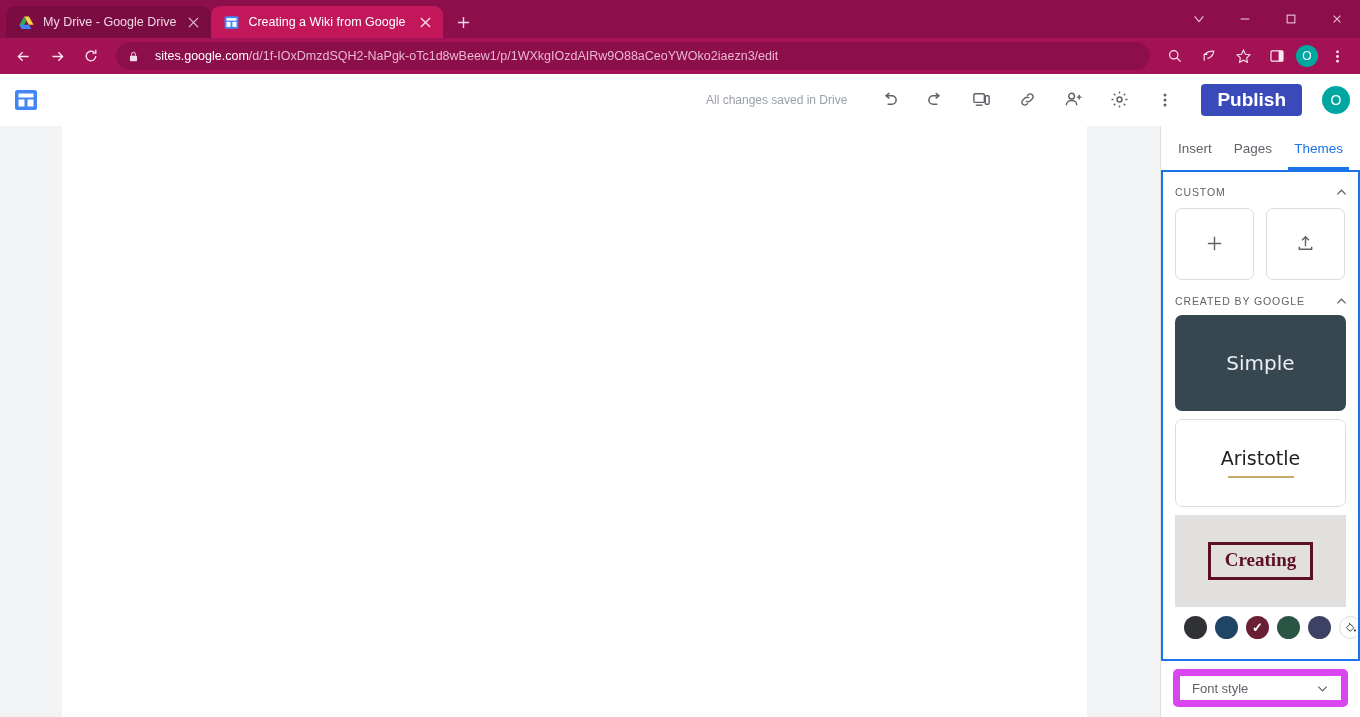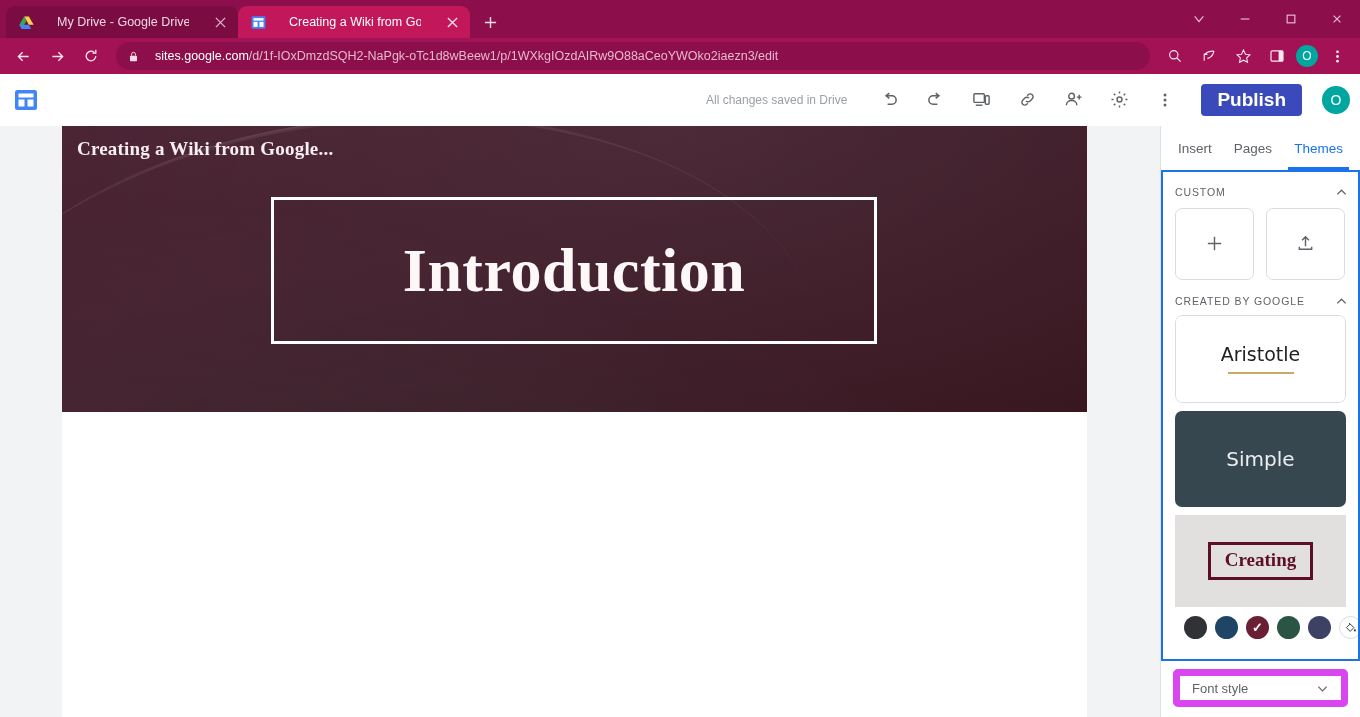--- a/index.html
+++ b/index.html
@@ -11,21 +11,21 @@
   }
 
   
   .browser { width: 1360px; height: 717px; display: flex; flex-direction: column; }
 
   .tabstrip {
     height: 38px; background: #8c0f4b; display: flex; align-items: flex-end;
     position: relative; padding-left: 6px; flex: none;
   }
   .tab {
-    height: 32px; display: flex; align-items: center; gap: 23px;
+    height: 32px; display: flex; align-items: center; gap: 9px;
     padding: 0 10px 0 12px; border-radius: 9px 9px 0 0;
     font-size: 12.5px; color: #f2dde8; max-width: 232px; min-width: 200px;
     position: relative;
   }
   .tab.inactive { background: #7a0c41; color: #f0d7e3; }
   .tab.active { background: #c2185b; color: #ffffff; }
   .tab-favicon { width: 16px; height: 16px; flex: none; display:flex; align-items:center; justify-content:center;}
   .tab-title { flex: 1; white-space: nowrap; overflow: hidden; text-overflow: clip; font-size: 12.5px; }
   .tab-close { width: 16px; height: 16px; flex: none; opacity: .85; display:flex;align-items:center;justify-content:center;}
   .newtab {
@@ -363,26 +363,20 @@
         </svg>
     </div>
     <div class="publish-btn">Publish</div>
     <div class="avatar-app">O</div>
   </div>
 
   <div class="bodyrow">
 
     <div class="canvas">
       <div class="page-wrap">
-        <div class="banner">
-          <div class="site-name">Creating a Wiki from Google...</div>
-          <div class="title-box">
-            <span class="page-title">Introduction</span>
-          </div>
-        </div>
         <div class="page-content"></div>
       </div>
     </div>
 
     <div class="sidepanel">
       <div class="panel-tabs">
         <div class="ptab">Insert</div>
         <div class="ptab">Pages</div>
         <div class="ptab active">Themes</div>
       </div>
@@ -419,29 +413,29 @@
         <div class="section-head">
           <span>CREATED BY GOOGLE</span>
           <span class="chev">
             <svg width="13" height="13" viewBox="0 0 14 14">
                 <path d="M2.5 9l4.5-4.5L11.5 9" stroke="#5f6368" stroke-width="1.4" fill="none"></path>
               </svg>
           </span>
         </div>
 
         <div class="theme-card">
+          <div class="theme-simple">
+            <span>Simple</span>
+          </div>
+        </div>
+
+        <div class="theme-card">
           <div class="theme-aristotle">
             <span class="name">Aristotle</span>
             <span class="rule"></span>
-          </div>
-        </div>
-
-        <div class="theme-card">
-          <div class="theme-simple">
-            <span>Simple</span>
           </div>
         </div>
 
         <div class="theme-diplomat-wrap">
           <div class="theme-diplomat">
             <span class="diplomat-box">Creating</span>
           </div>
           <div class="swatch-bar">
             <span class="swatch" style="background:#303236"></span>
             <span class="swatch" style="background:#1f4566"></span>

